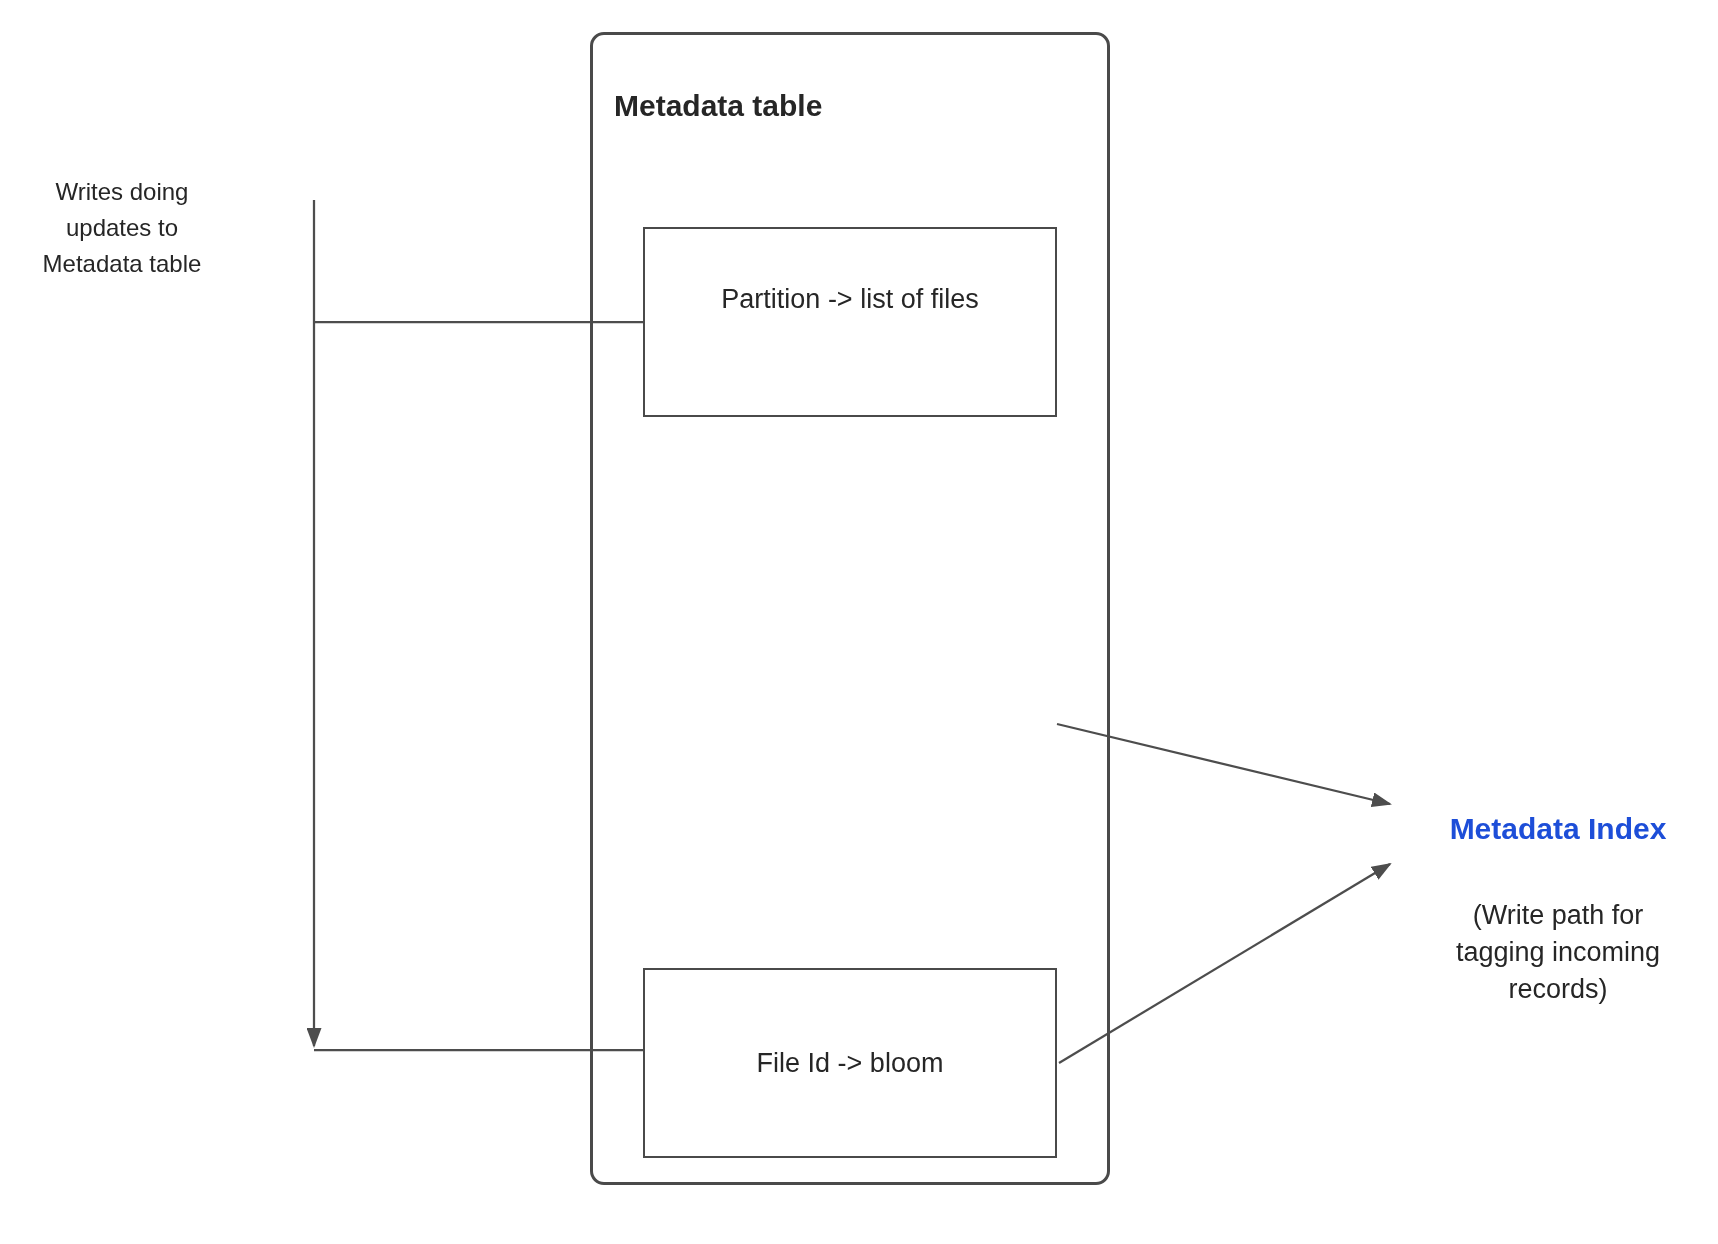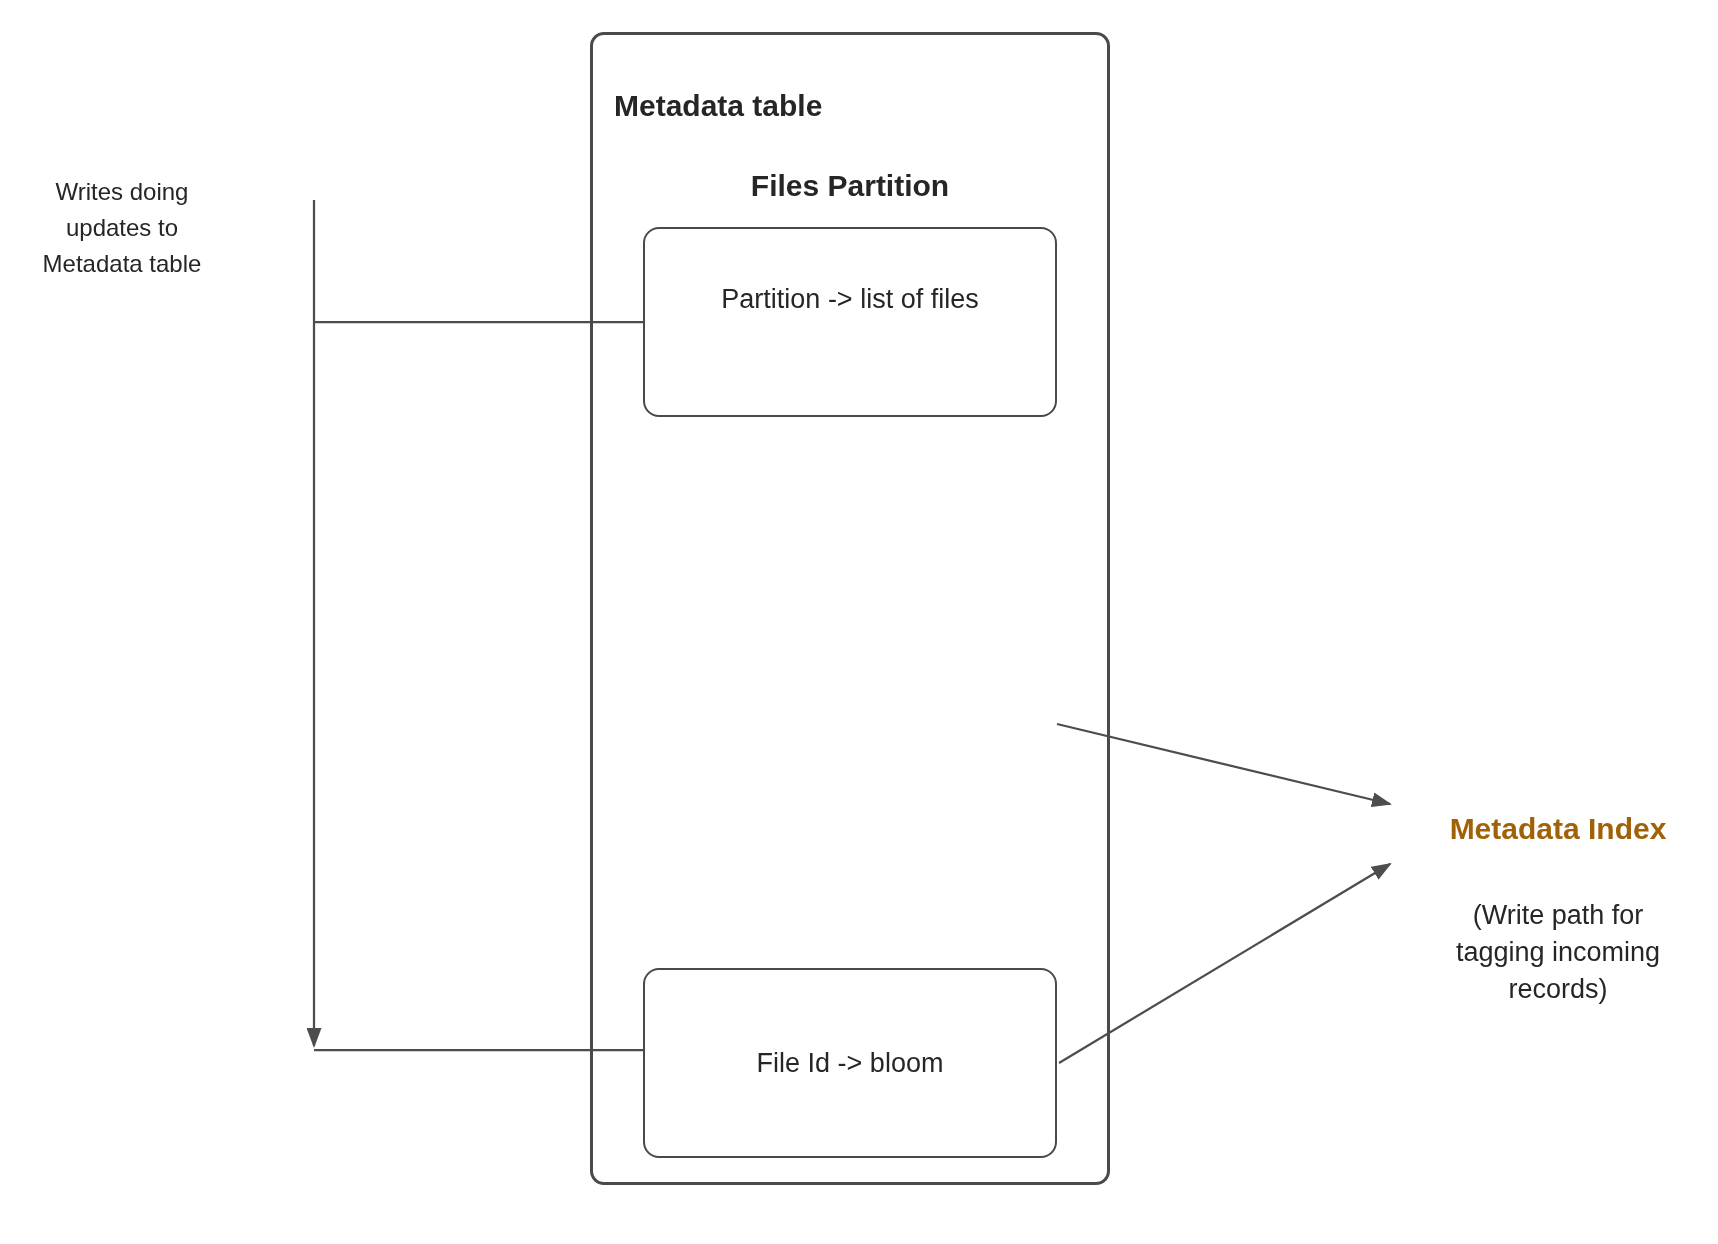--- a/index.html
+++ b/index.html
@@ -62,21 +62,21 @@
   .heading-files   { top: 165px; }
   .heading-colstats{ top: 476px; }
   .heading-bloom   { top: 862px; }
 
   .inner-box {
     position: absolute;
     left: 643px;
     width: 414px;
     height: 190px;
     border: 2.5px solid #4a4a4a;
-    border-radius: 16px;
+    border-radius: 0;
     background: #ffffff;
     box-sizing: border-box;
     display: flex;
     align-items: center;
     justify-content: center;
     text-align: center;
     font-size: 27px;
     line-height: 38px;
     color: #262626;
     white-space: pre-line;
@@ -97,21 +97,21 @@
     white-space: pre-line;
   }
   .index-title {
     position: absolute;
     left: 1398px;
     top: 812px;
     width: 320px;
     text-align: center;
     font-size: 30px;
     font-weight: bold;
-    color: #a16207;
+    color: #1d4ed8;
     white-space: nowrap;
   }
   .index-subtitle {
     position: absolute;
     left: 1398px;
     top: 897px;
     width: 320px;
     text-align: center;
     font-size: 27px;
     line-height: 37px;
@@ -138,21 +138,20 @@
   </svg>
 
   <div class="left-note">Writes doing
 updates to
 Metadata table</div>
 
   <div class="outer-box"></div>
 
   <div class="outer-title">Metadata table</div>
 
-  <div class="partition-heading heading-files">Files Partition</div>
   <div class="inner-box box-files">
     <span>Partition -&gt; list of files</span>
   </div>
 
 
   <div class="inner-box box-bloom">
     <span>File Id -&gt; bloom</span>
   </div>
 
   <div class="index-title">Metadata Index</div>

